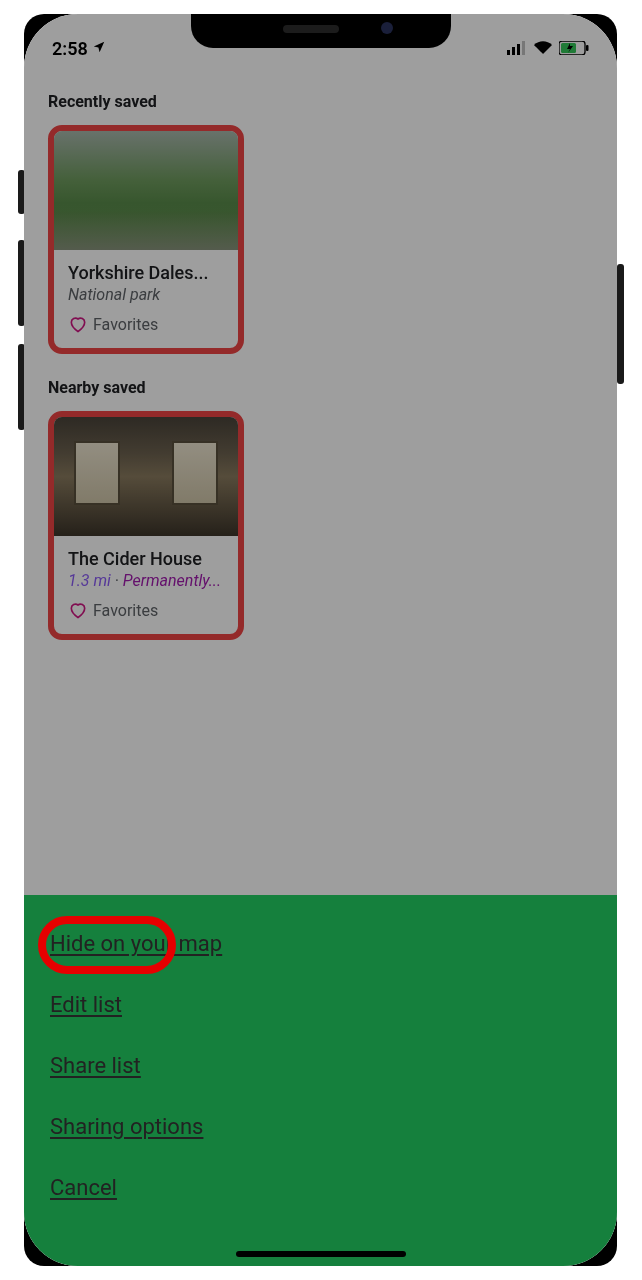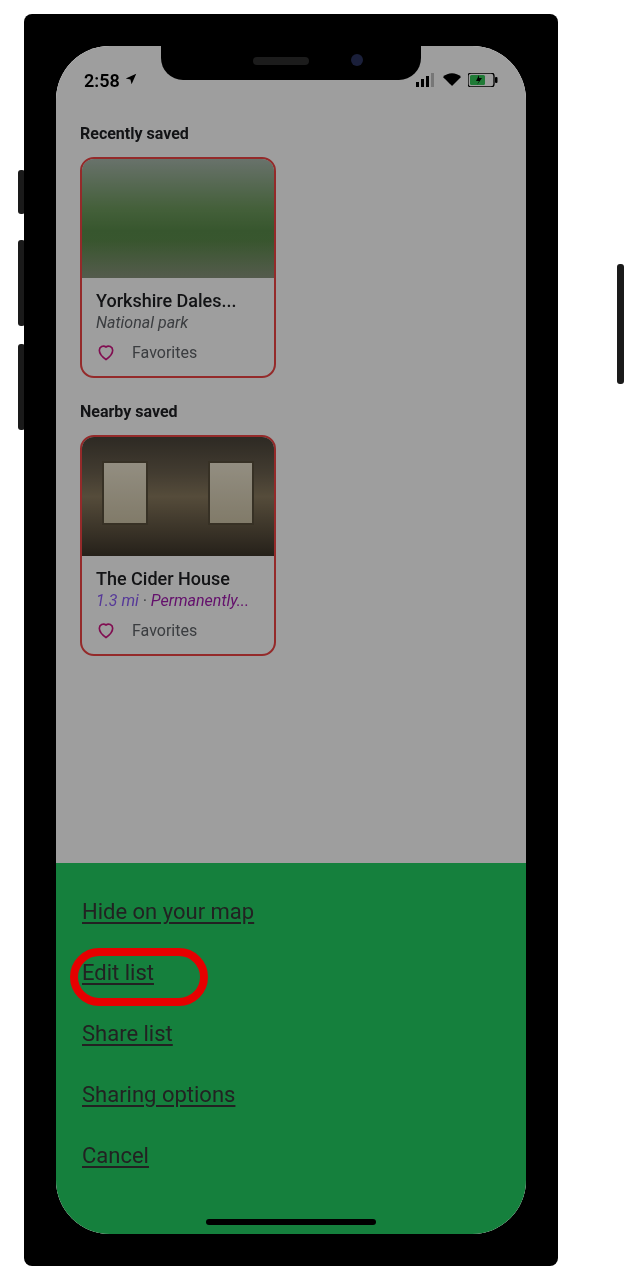--- a/index.html
+++ b/index.html
@@ -8,25 +8,25 @@
       height: 1280px;
       background: #fff;
       font-family: -apple-system, BlinkMacSystemFont, "Segoe UI", Roboto, sans-serif;
       position: relative;
       overflow: hidden;
     }
     .phone-frame {
       position: absolute;
       top: 14px;
       left: 24px;
-      width: 534px;
+      width: 593px;
       height: 1252px;
-      border-radius: 8px;
+      border-radius: 20px;
       background: #000;
-      padding: 32px;
+      padding: 0;
     }
     .phone-inner {
       width: 100%;
       height: 100%;
       border-radius: 54px;
       background: #f2f2f2;
       position: relative;
       overflow: hidden;
     }
     .side-btn {
@@ -110,21 +110,21 @@
     .section-title {
       font-size: 16px;
       font-weight: 700;
       color: #202124;
       margin-bottom: 14px;
     }
     .card {
       width: 196px;
       border-radius: 14px;
       background: #fff;
-      border: 2px solid #ef4444;
+      border: 6px solid #ef4444;
       overflow: hidden;
     }
     .card-img {
       height: 119px;
       width: 100%;
       position: relative;
     }
     .img-field {
       position: absolute; inset: 0;
       background: linear-gradient(180deg, #a9b8ad 0%, #6e9b5e 42%, #5a8c4b 60%, #5f8e4d 100%);
@@ -167,21 +167,21 @@
       overflow: hidden;
       text-overflow: ellipsis;
       font-style: italic;
     }
     .card-sub .dist { color: #8b5cf6; }
     .card-sub .sep { color: #5f6368; }
     .card-sub .closed { color: #a21caf; }
     .fav-row {
       display: flex;
       align-items: center;
-      gap: 16px;
+      gap: 5px;
       margin-top: 10px;
       color: #5f6368;
       font-size: 16px;
     }
     .fav-row svg { display: block; }
     .action-sheet {
       position: absolute;
       left: 0; right: 0; bottom: 0;
       background: #15803d;
       z-index: 20;

